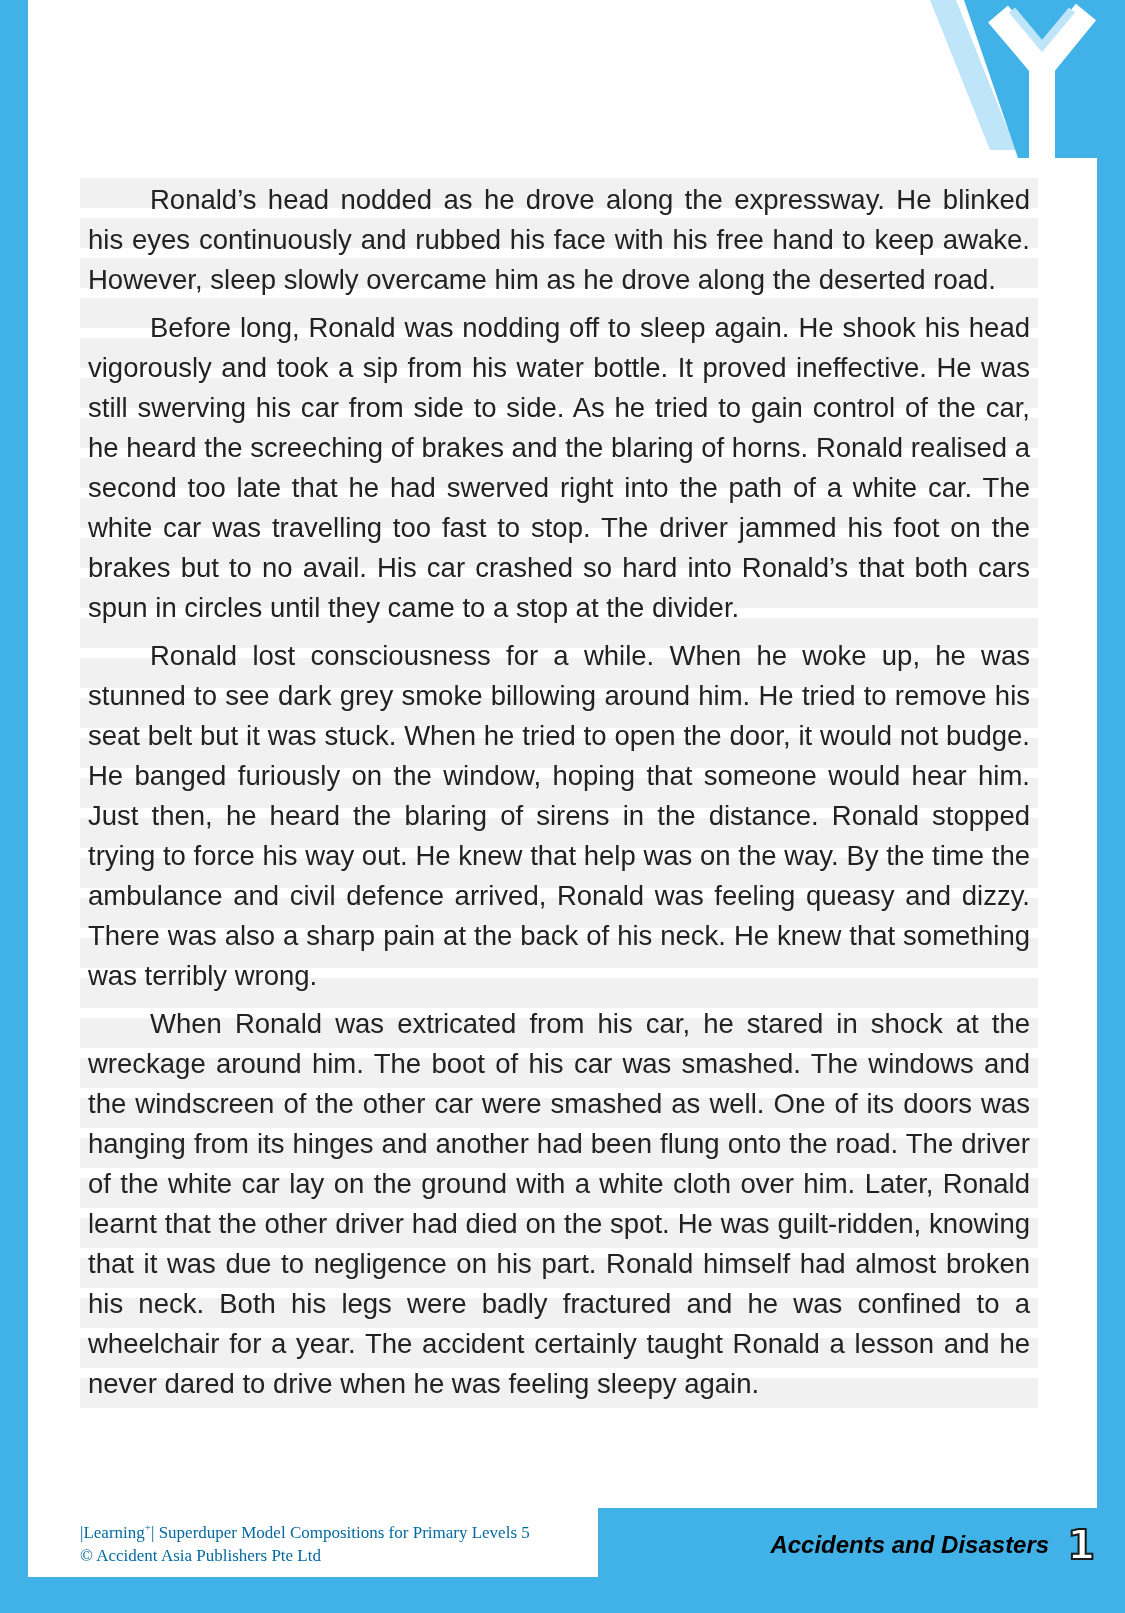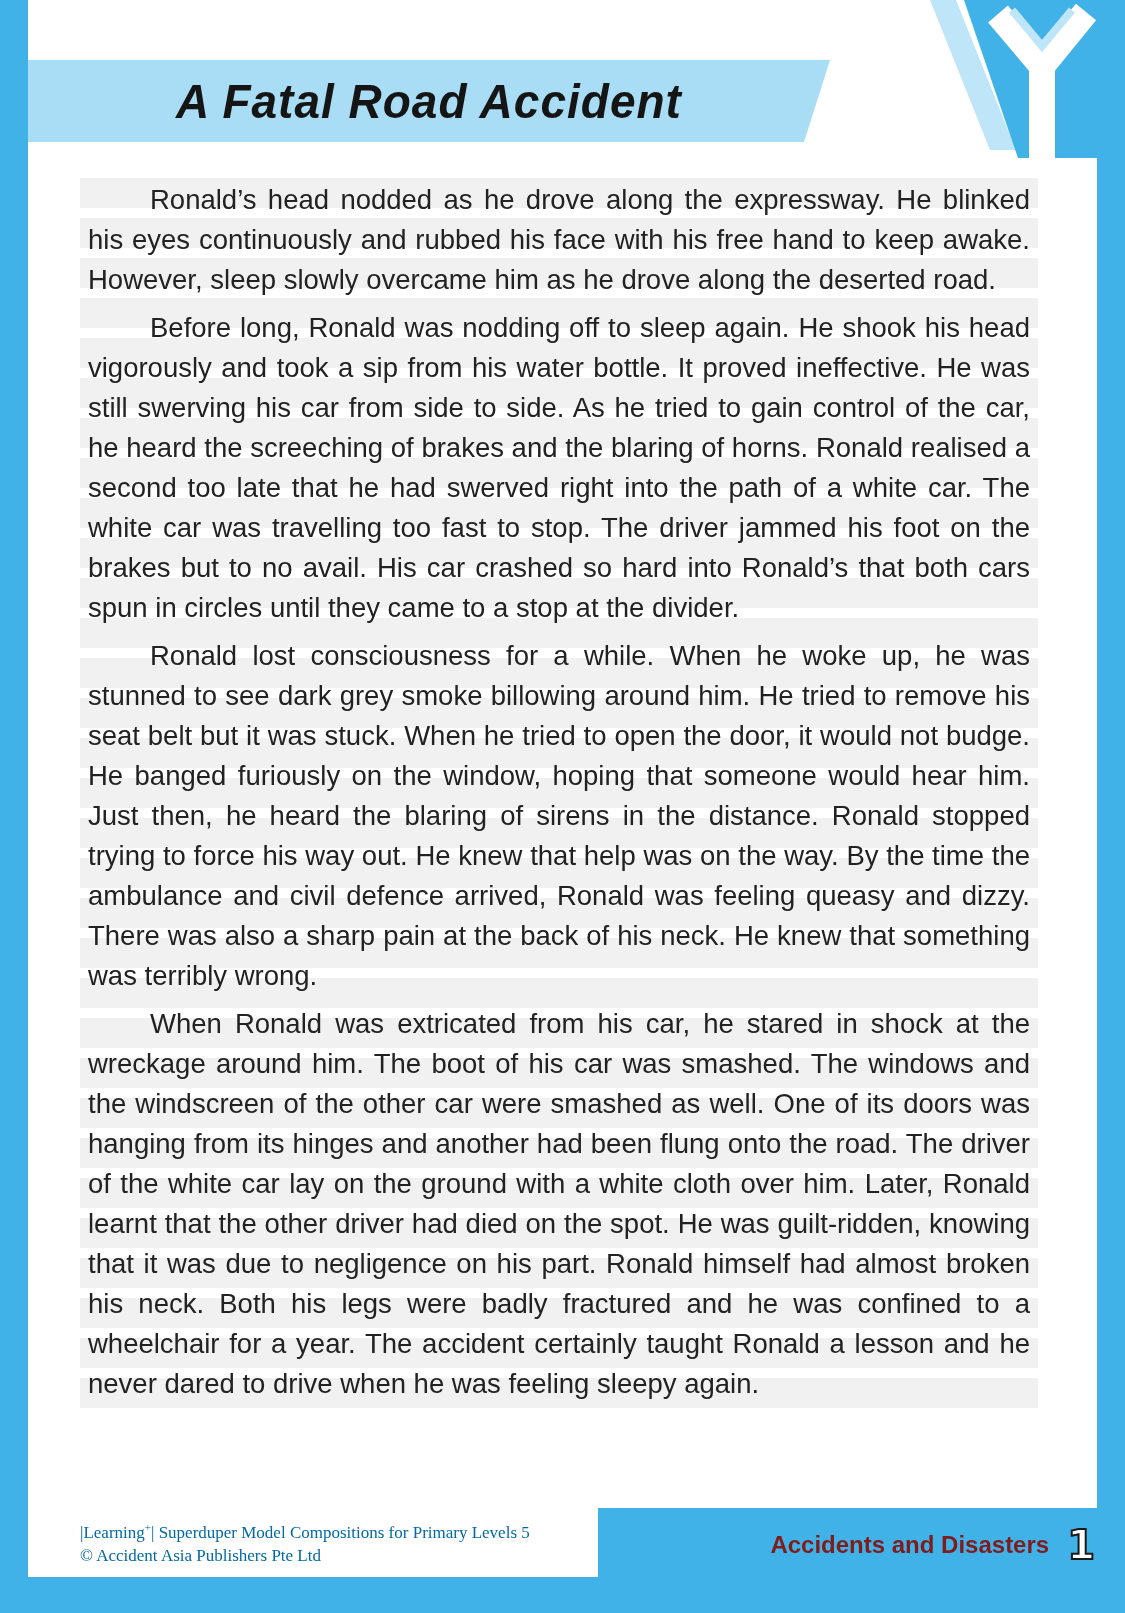--- a/index.html
+++ b/index.html
@@ -69,42 +69,39 @@
 
   
   .footer-right{
     position:absolute;right:0;bottom:0;width:527px;height:105px;
     background:var(--border-blue);
     display:flex;align-items:center;justify-content:flex-end;
     gap:18px;
     padding:0 30px 32px 0;
   }
   .section-label{
-    font-size:24px;font-weight:bold;color:#7f1d1d;
+    font-size:24px;font-weight:bold;font-style:italic;color:#000000;
   }
   .page-number{
     font-family:"DejaVu Sans",sans-serif;
     font-size:40px;font-weight:bold;color:#ffffff;
     -webkit-text-stroke:2px #1a1a1a;
     text-shadow:0 0 1px #1a1a1a;
     line-height:1;
   }
 </style>
 </head>
 <body>
 
 <div class="page">
 
   <div class="border left"></div>
   <div class="border right"></div>
   <div class="border bottom"></div>
 
-  <div class="banner">
-    <h1>A Fatal Road Accident</h1>
-  </div>
 
   <div class="corner">
     <svg width="205" height="158" viewBox="0 0 205 158" aria-hidden="true">
       <polygon points="10,0 36,0 96,150 70,150" fill="#bfe6f8"></polygon>
       <polygon points="44,0 205,0 205,158 98,158" fill="#41b2e8"></polygon>
       <path d="M78,14 L122,66 M166,12 L122,66 M122,66 L122,158" stroke="#ffffff" stroke-width="26" fill="none"></path>
       <path d="M92,10 L122,46 L152,10" stroke="#bfe6f8" stroke-width="8" fill="none"></path>
     </svg>
   </div>
 

